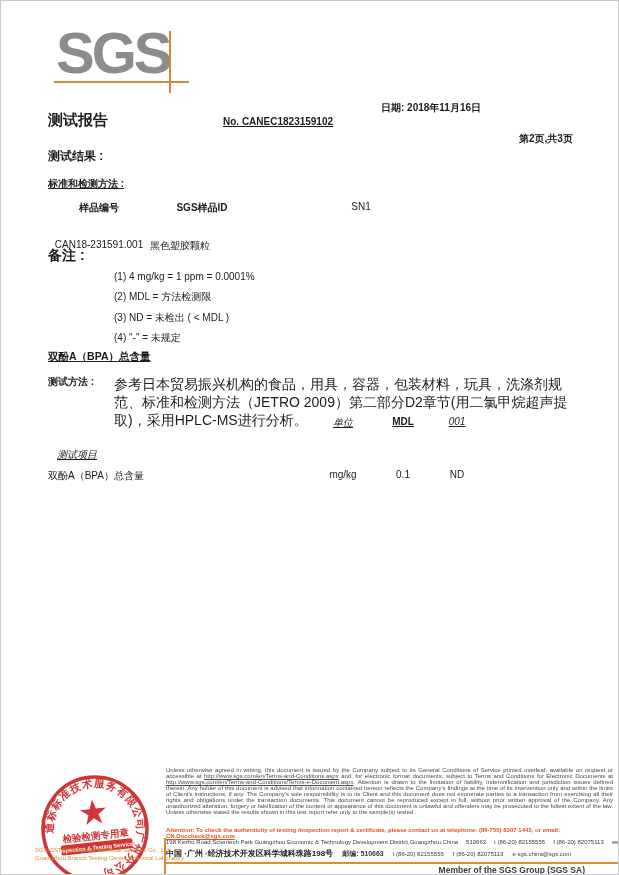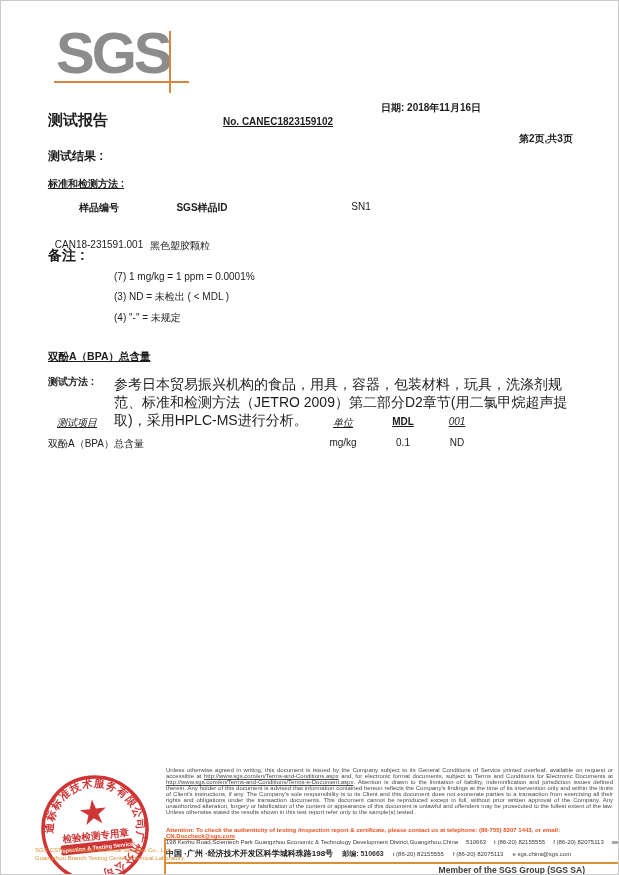--- a/index.html
+++ b/index.html
@@ -35,21 +35,21 @@
   
   .bpa-title { position:absolute; left:47px; top:349px; font-size:10.5px; font-weight:bold; text-decoration:underline; }
   .method-label { position:absolute; left:47px; top:374px; font-size:10px; font-weight:bold; }
   .method-text { position:absolute; left:113px; top:374px; width:458px; font-size:14px; line-height:18px; }
   .test-table { position:absolute; left:47px; top:415px; width:425px; font-size:10px;
                 display:grid; grid-template-columns:260px 70px 50px 58px; row-gap:7px; }
   .test-table .hd { text-decoration:underline; }
   .test-table .it { font-style:italic; }
   .test-table .bold { font-weight:bold; }
   .test-table .c { text-align:center; }
-  .test-table .h1 { padding-left:9px; }
+  .test-table .h1 { padding-left:9px;margin-top:32px; }
   
   .stamp-wrap { position:absolute; left:38px; top:772px; width:112px; height:112px;
                 transform:rotate(-6deg); opacity:.92; z-index:1; }
   .company-lines { position:absolute; left:34px; top:845px; width:152px; z-index:2;
                    font-size:6px; line-height:8px; color:#dd8f35; }
   .disclaimer { position:absolute; left:165px; top:766px; width:447px;
                 font-size:6px; line-height:6px; color:#4a4a4a; text-align:justify; }
   .disclaimer a, .attention a { color:inherit; text-decoration:underline; }
   .attention { position:absolute; left:165px; top:826px; width:447px;
                font-size:6px; line-height:6.2px; color:#e8511f; font-weight:bold; }
@@ -81,21 +81,22 @@
   <div class="sample-table">
     <div class="hd c1">样品编号</div>
     <div class="hd c2">SGS样品ID</div>
     <div class="c1">SN1</div>
     <div class="c2">CAN18-231591.001</div>
     <div class="c3">黑色塑胶颗粒</div>
   </div>
 
   <div class="remarks-label">备注 :</div>
   <ul class="remarks-list">
-    <li>(7) 1 mg/kg = 1 ppm = 0.0001%</li>
+    <li>(1) 4 mg/kg = 1 ppm = 0.0001%</li>
+    <li>(2) MDL = 方法检测限</li>
     <li>(3) ND = 未检出 ( &lt; MDL )</li>
     <li>(4) "-" = 未规定</li>
   </ul>
 
   <div class="bpa-title">双酚A（BPA）总含量</div>
   <div class="method-label">测试方法 :</div>
   <div class="method-text">参考日本贸易振兴机构的食品，用具，容器，包装材料，玩具，洗涤剂规范、标准和检测方法（JETRO 2009）第二部分D2章节(用二氯甲烷超声提取)，采用HPLC-MS进行分析。</div>
 
   <div class="test-table">
     <div class="hd it h1">测试项目</div>

